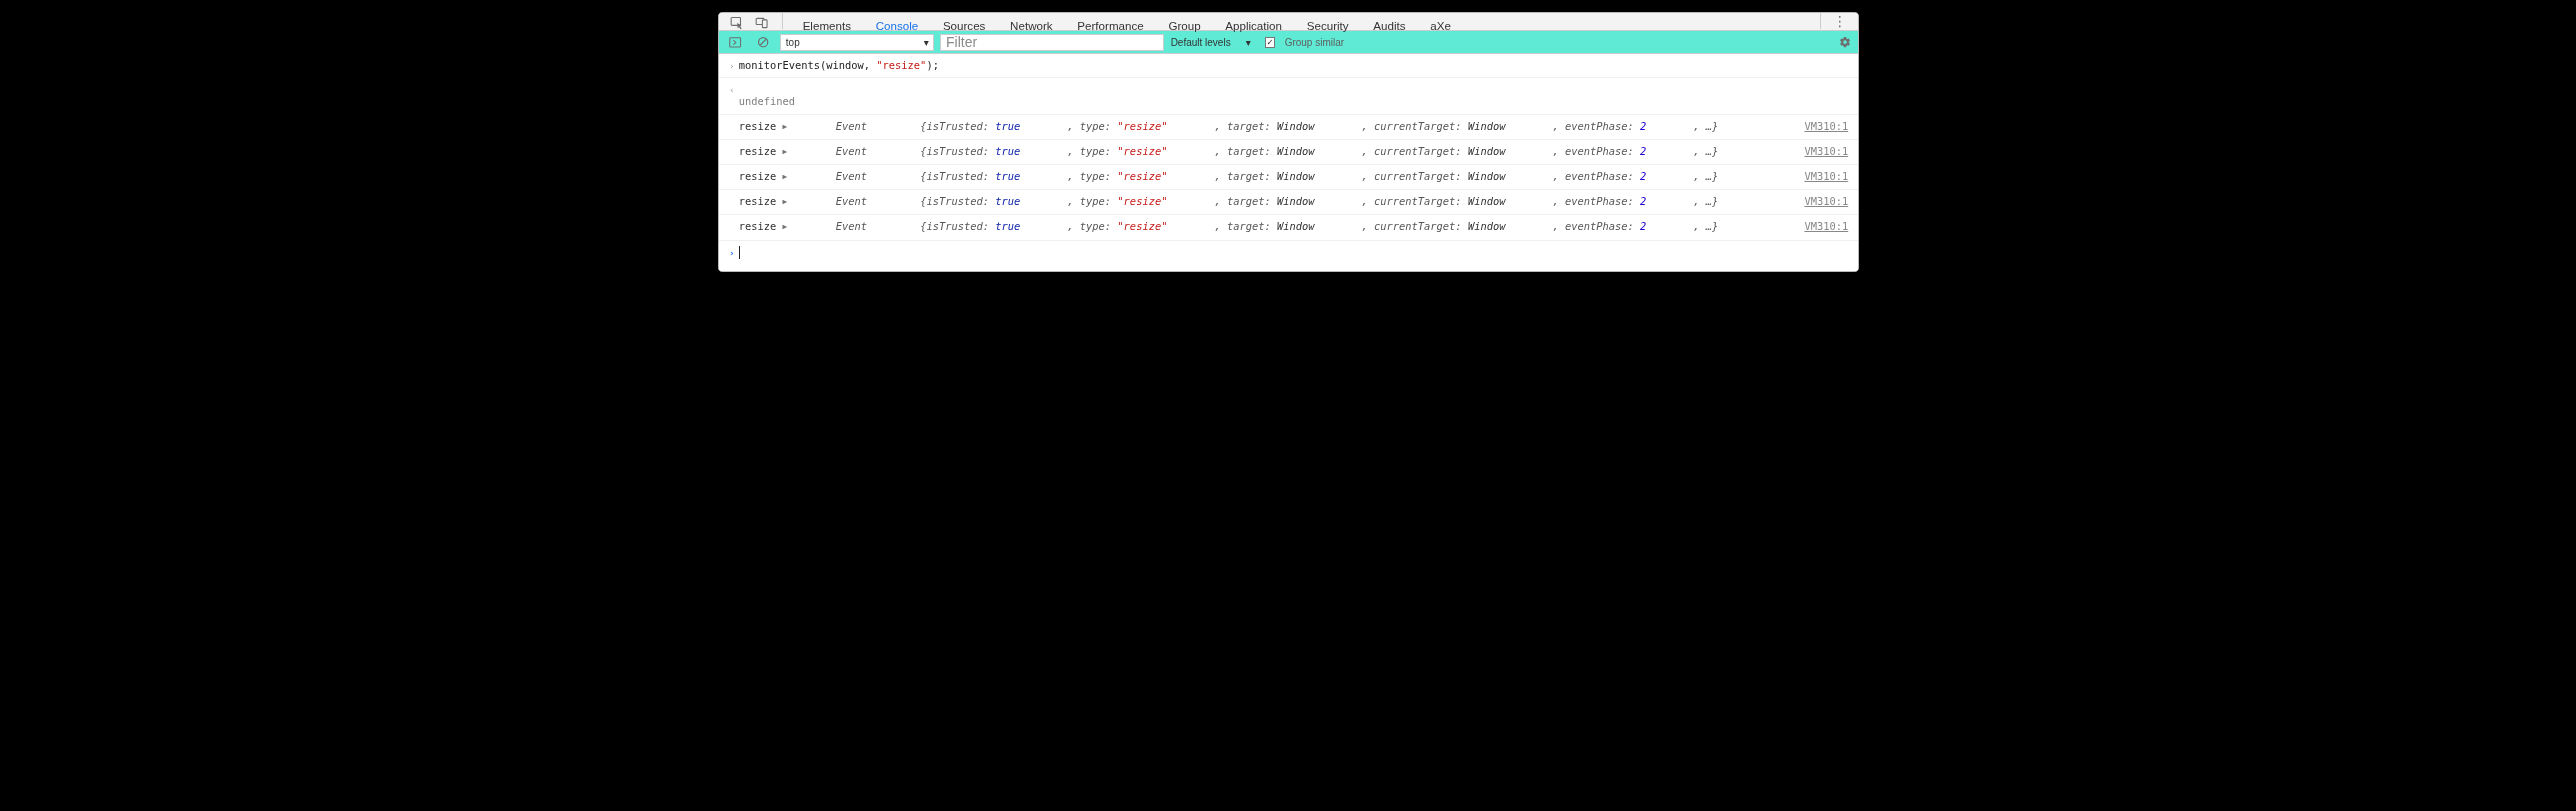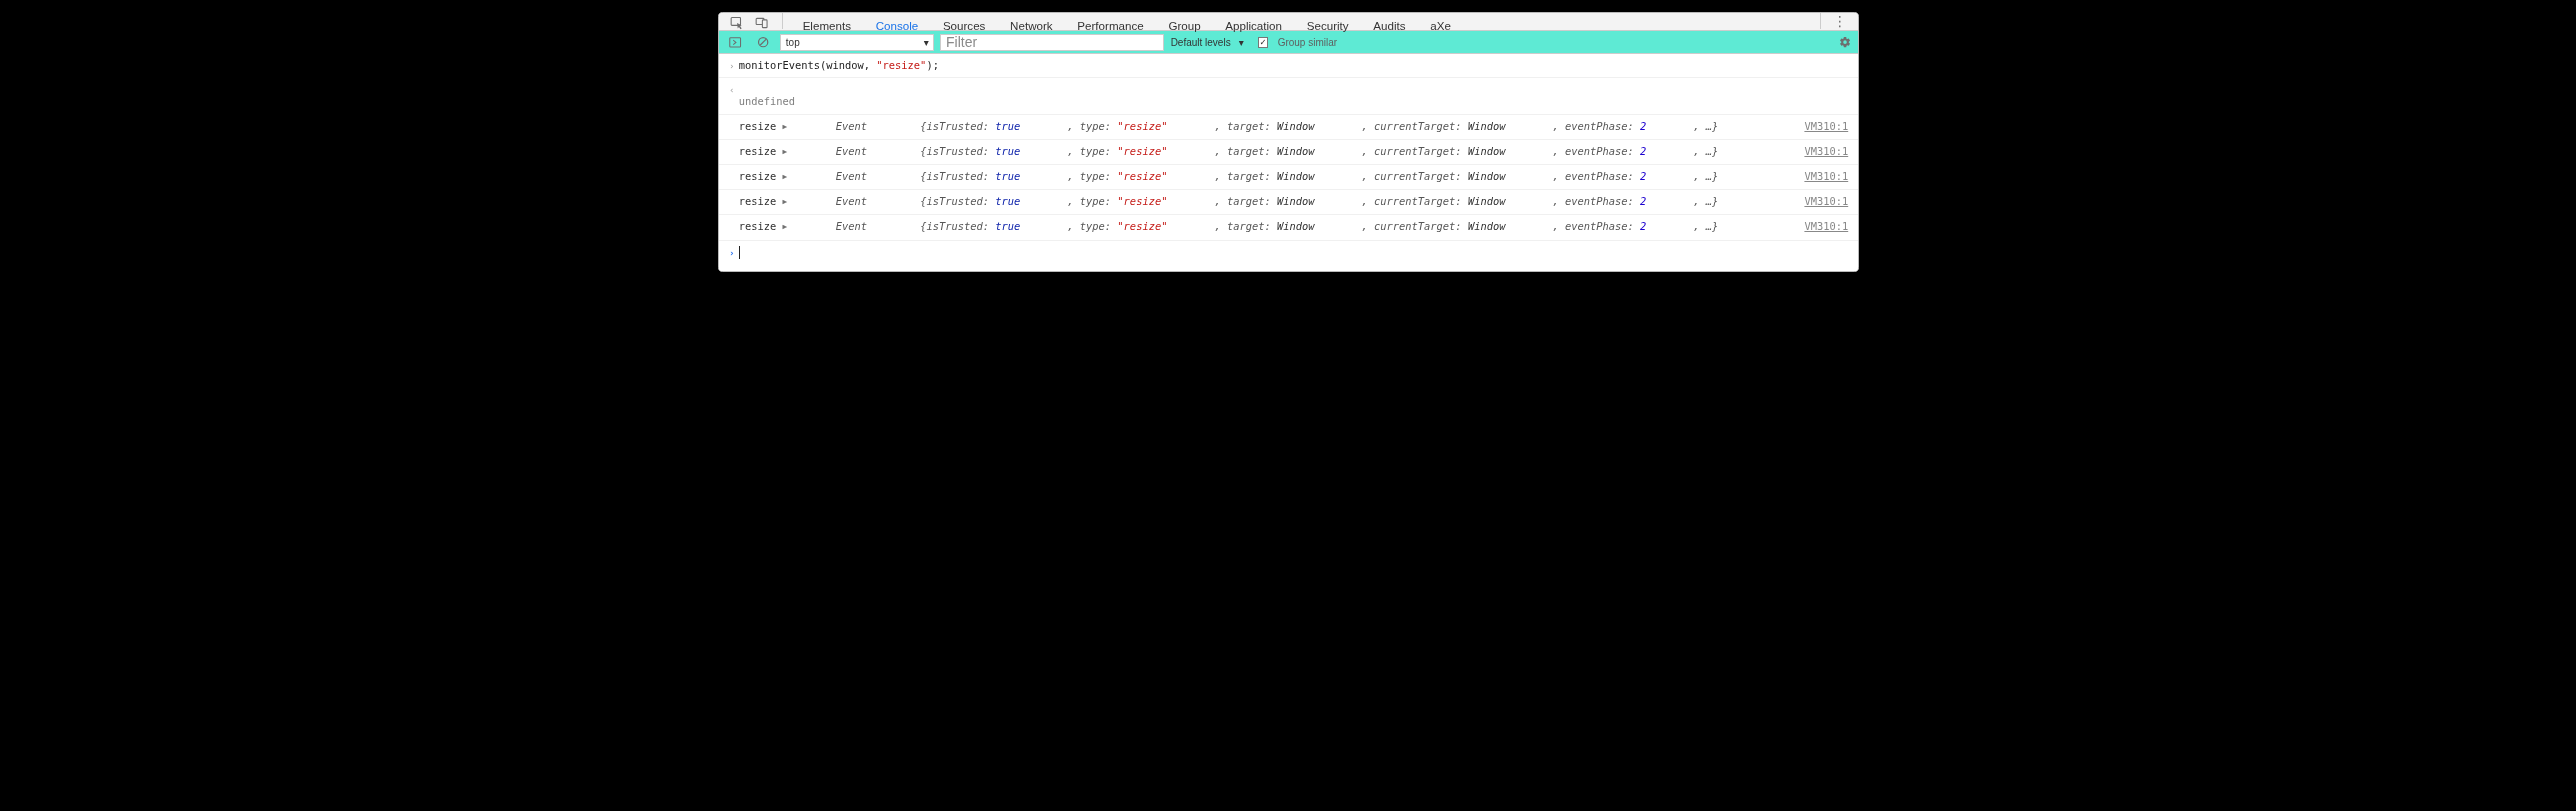--- a/index.html
+++ b/index.html
@@ -81,21 +81,21 @@
     display:flex; align-items:center; justify-content:space-between;
     padding:0 4.6px; font-size:10px; color:#333; cursor:pointer;
   }
   .filter-input{
     height:17px; width:224px;
     border:0.8px solid #ccc; background:#fff; font-size:14px;
     padding:0 4.6px; color:#333;
   }
   .filter-input::placeholder{color:#8a8a8a;}
   .levels{
-    display:flex; align-items:center; gap:8px; color:#333; font-size:10px; cursor:pointer;
+    display:flex; align-items:center; gap:15px; color:#333; font-size:10px; cursor:pointer;
   }
   .checkbox {
     width:10.8px; height:10.8px; border:0.8px solid #777; background:#fff;
     display:inline-flex; align-items:center; justify-content:center;
     font-size:8.5px; color:#333; margin:0 3.1px 0 7.7px;
   }
   .gear { margin-left:auto; color:#6e6e6e; cursor:pointer; font-size:12.3px;}
   
   .console {
     font-family: Menlo, Consolas, monospace;

